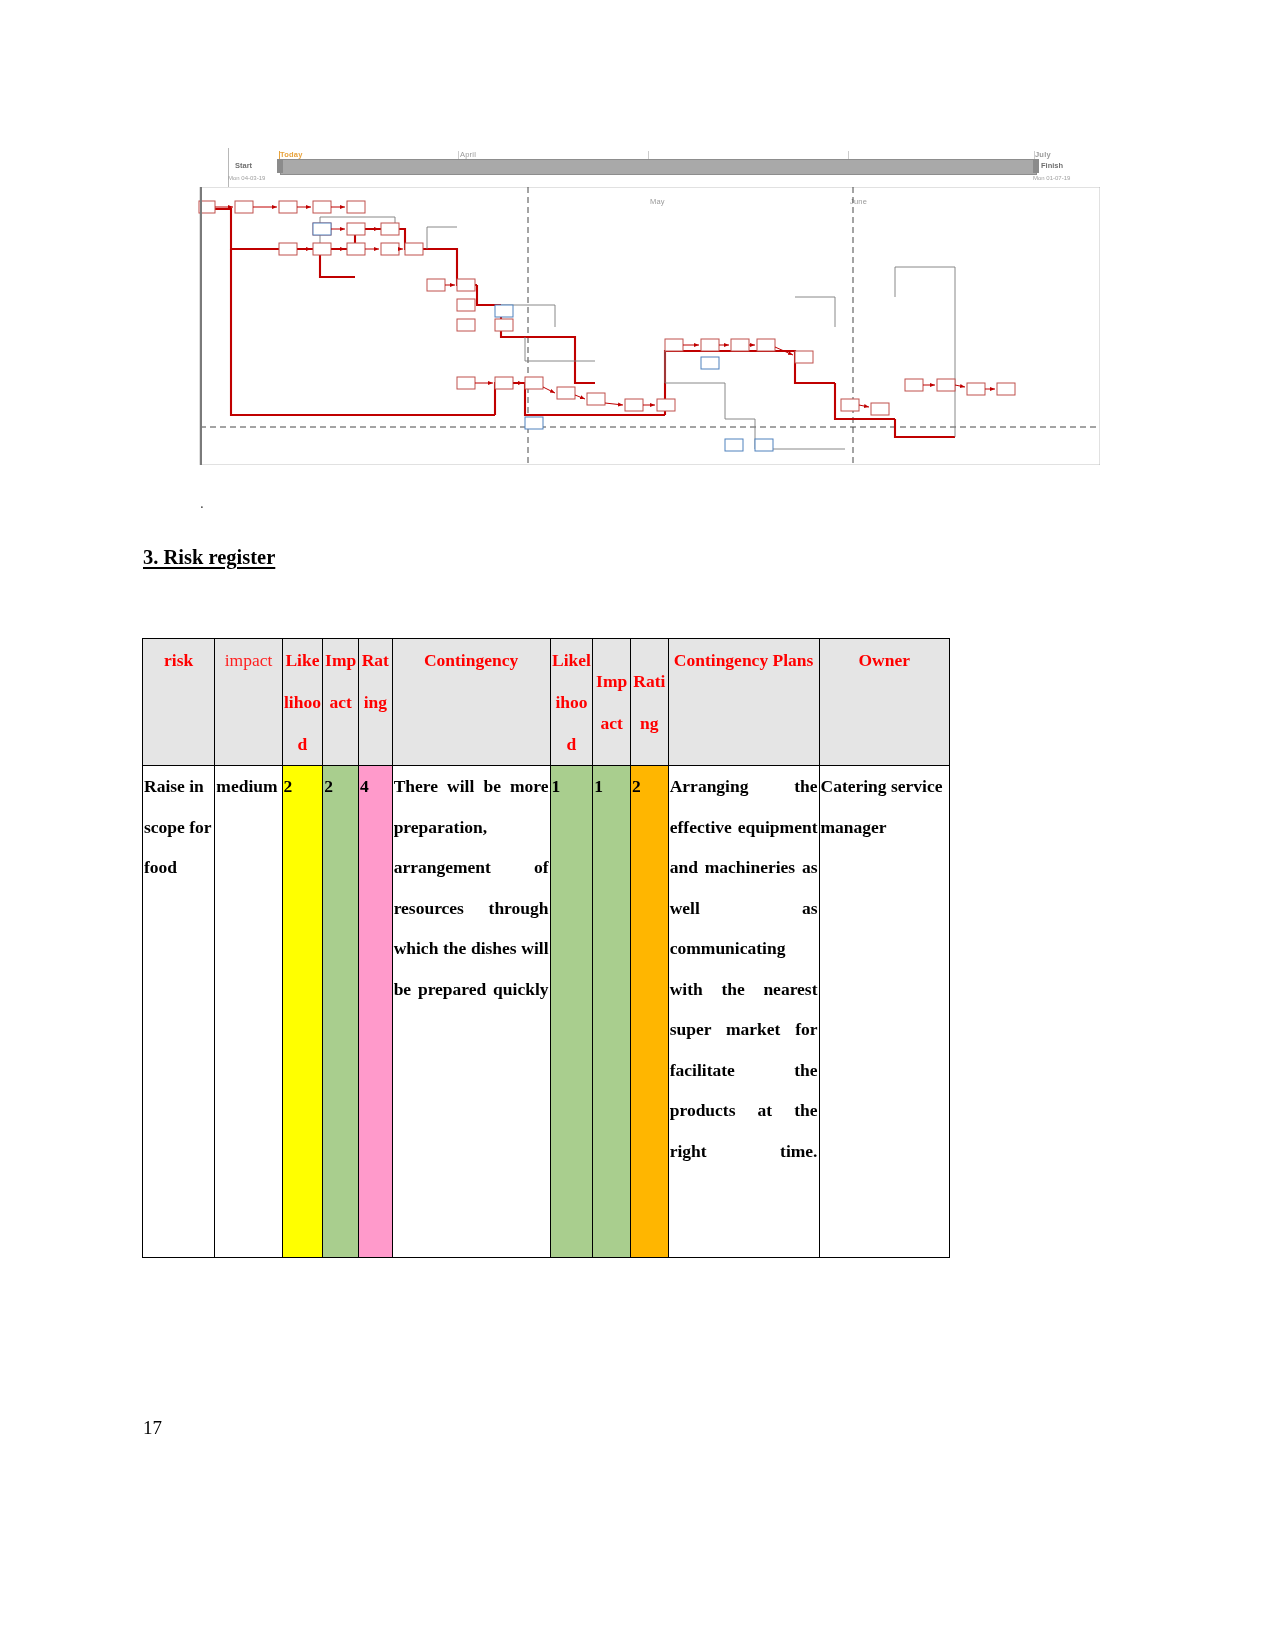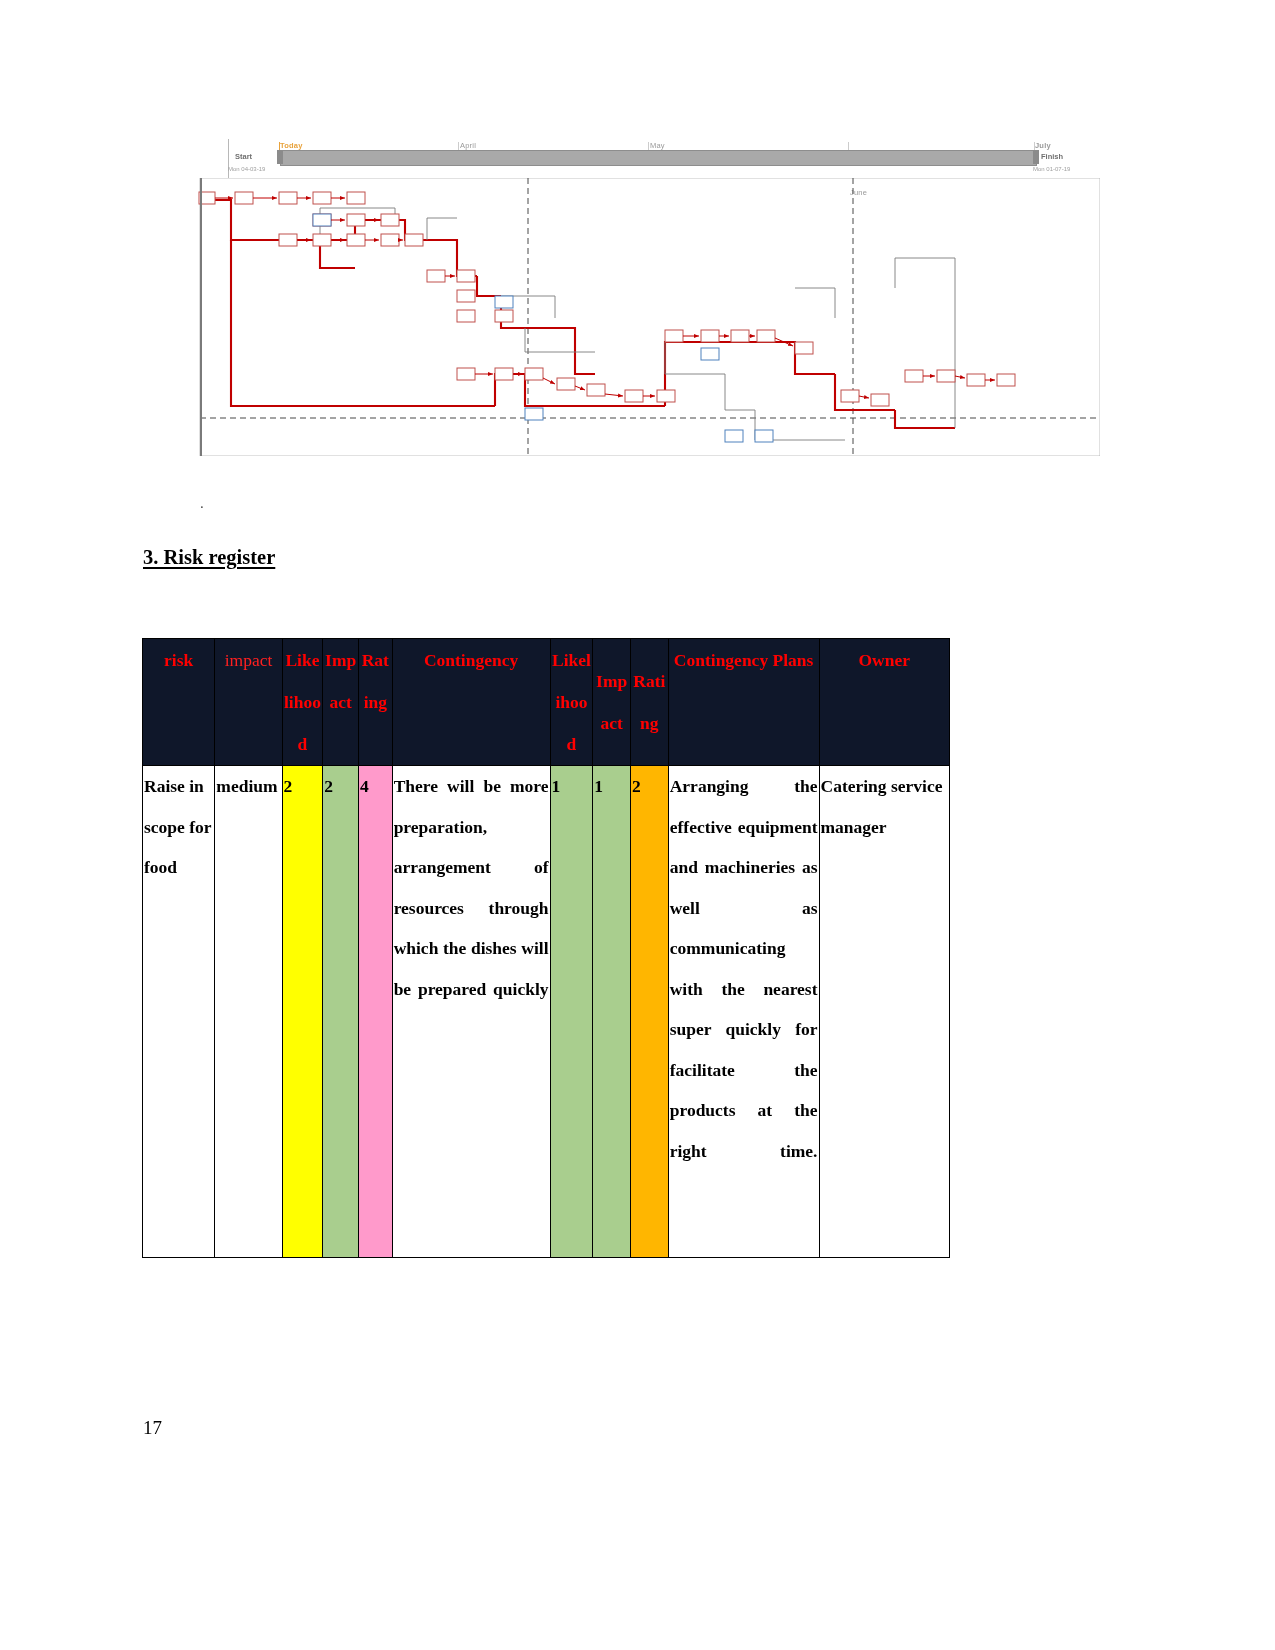--- a/index.html
+++ b/index.html
@@ -12,21 +12,21 @@
     height: 1650px;
     position: relative;
     font-family: "Liberation Serif", "DejaVu Serif", serif;
     overflow: hidden;
   }
 
   
   .gantt-figure {
     position: absolute;
     left: 195px;
-    top: 136px;
+    top: 145px;
     width: 905px;
     height: 320px;
   }
   .gantt-timeline {
     position: absolute;
     left: 0; top: 0;
     width: 905px;
     height: 42px;
   }
   .timeline-left-rule {
@@ -129,21 +129,21 @@
   .risk-table td,
   .risk-table th {
     border: 1px solid #000000;
     padding: 0 1px;
     vertical-align: top;
     font-weight: bold;
     word-wrap: break-word;
     overflow-wrap: break-word;
   }
   .risk-table thead td {
-    background: #0f172a;
+    background: #e5e5e5;
     color: #ff0000;
     font-weight: bold;
     text-align: center;
     vertical-align: top;
     line-height: 42px;
     height: 124px;
     margin-top: 29px;
   }
   .risk-table thead td.plain {
     font-weight: normal;
@@ -196,21 +196,21 @@
 
   <div class="gantt-timeline">
     <div class="timeline-left-rule"></div>
 
     <div class="timeline-month today" style="left:85px;">Today</div>
     <div class="timeline-tick" style="left:84px; background:#e8a33d;"></div>
 
     <div class="timeline-month" style="left:265px;">April</div>
     <div class="timeline-tick" style="left:263px;"></div>
 
-    <div class="timeline-month" style="left:455px;">May</div>
+    <div class="timeline-month" style="left:455px;margin-top:47px;">May</div>
     <div class="timeline-tick" style="left:453px;"></div>
 
     <div class="timeline-month" style="left:655px;margin-top:47px;">June</div>
     <div class="timeline-tick" style="left:653px;"></div>
 
     <div class="timeline-month" style="left:840px;font-weight:bold;">July</div>
     <div class="timeline-tick" style="left:839px;"></div>
 
     <div class="gantt-bar"></div>
     <div class="gantt-cap" style="left:82px;"></div>
@@ -387,19 +387,19 @@
     <tr style="height:492px;">
       <td>Raise in scope for food</td>
       <td>medium</td>
       <td class="cell-num bg-yellow">2</td>
       <td class="cell-num bg-green">2</td>
       <td class="cell-num bg-pink">4</td>
       <td class="cell-just">There will be more preparation, arrangement of resources through which the dishes will be prepared quickly</td>
       <td class="cell-num bg-green">1</td>
       <td class="cell-num bg-green">1</td>
       <td class="cell-num bg-orange">2</td>
-      <td class="cell-just">Arranging the effective equipment and machineries as well as communicating with the nearest super quickly for facilitate the products at the right time.</td>
+      <td class="cell-just">Arranging the effective equipment and machineries as well as communicating with the nearest super market for facilitate the products at the right time.</td>
       <td>Catering service manager</td>
     </tr>
   </tbody>
 </table>
 
 <div class="page-number">17</div>
 
 </body></html>

